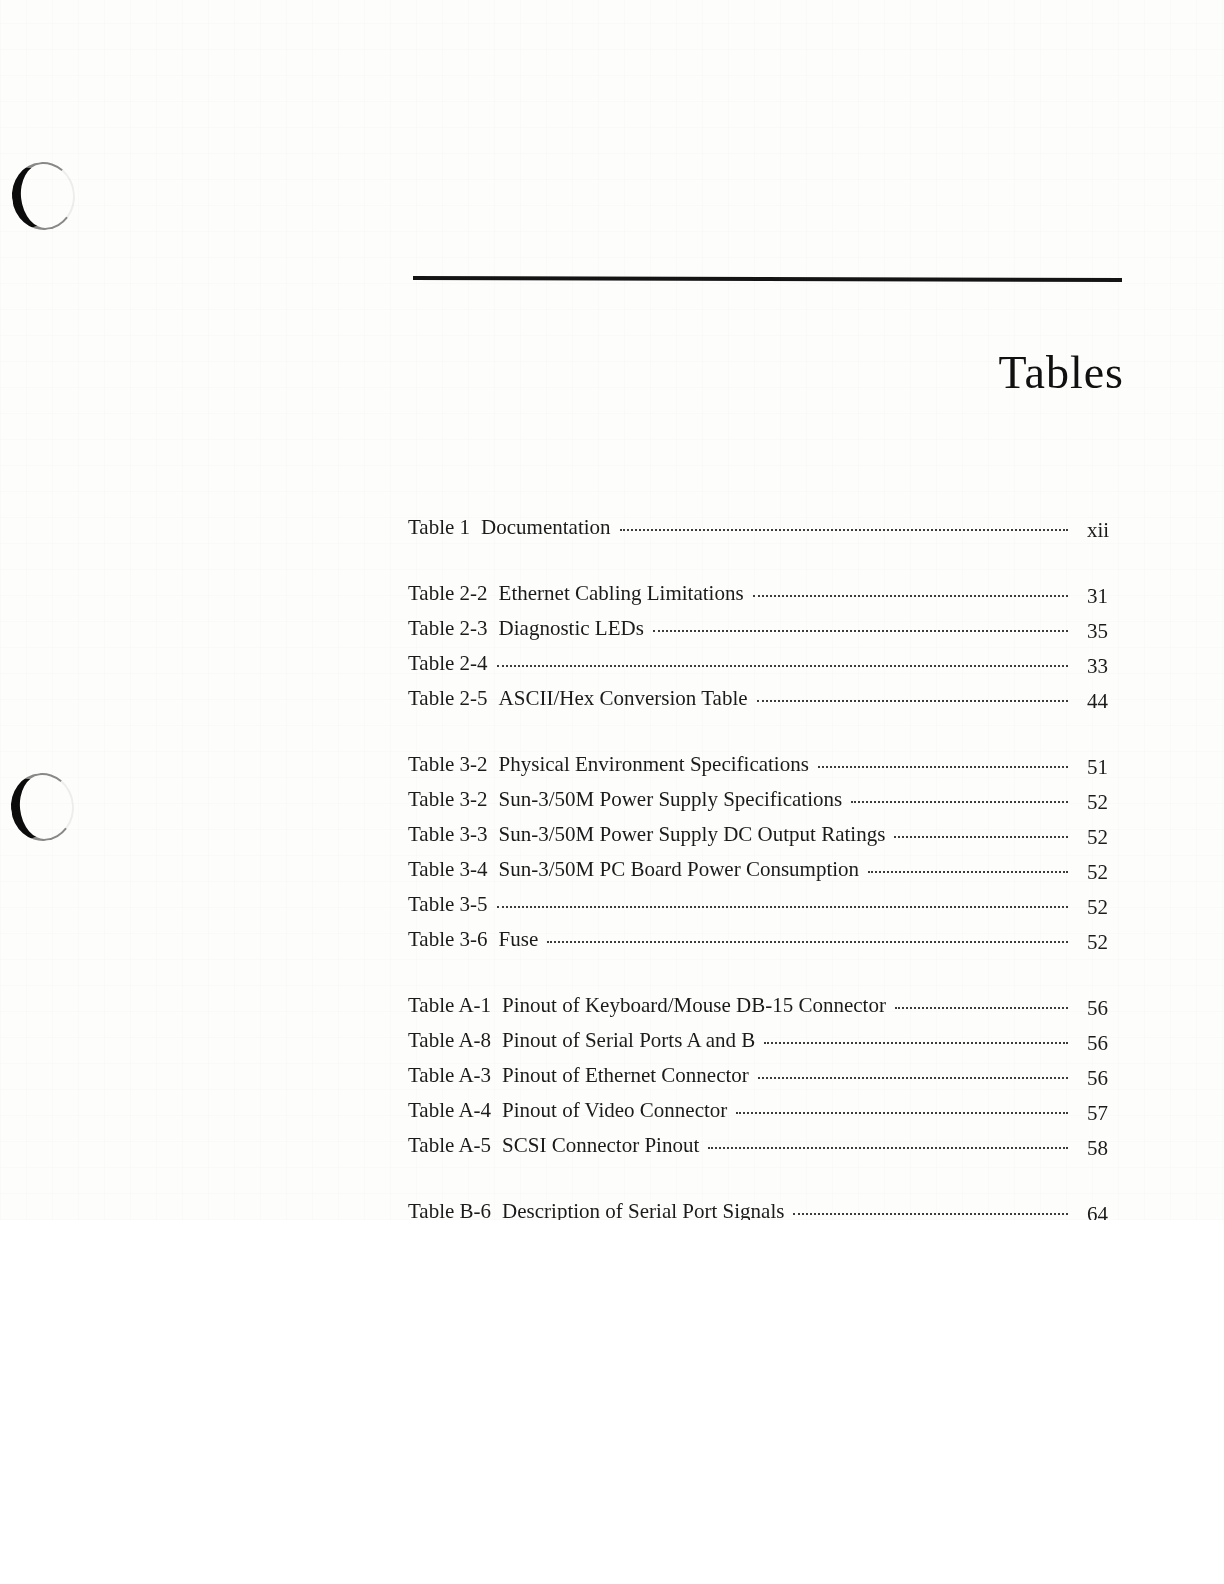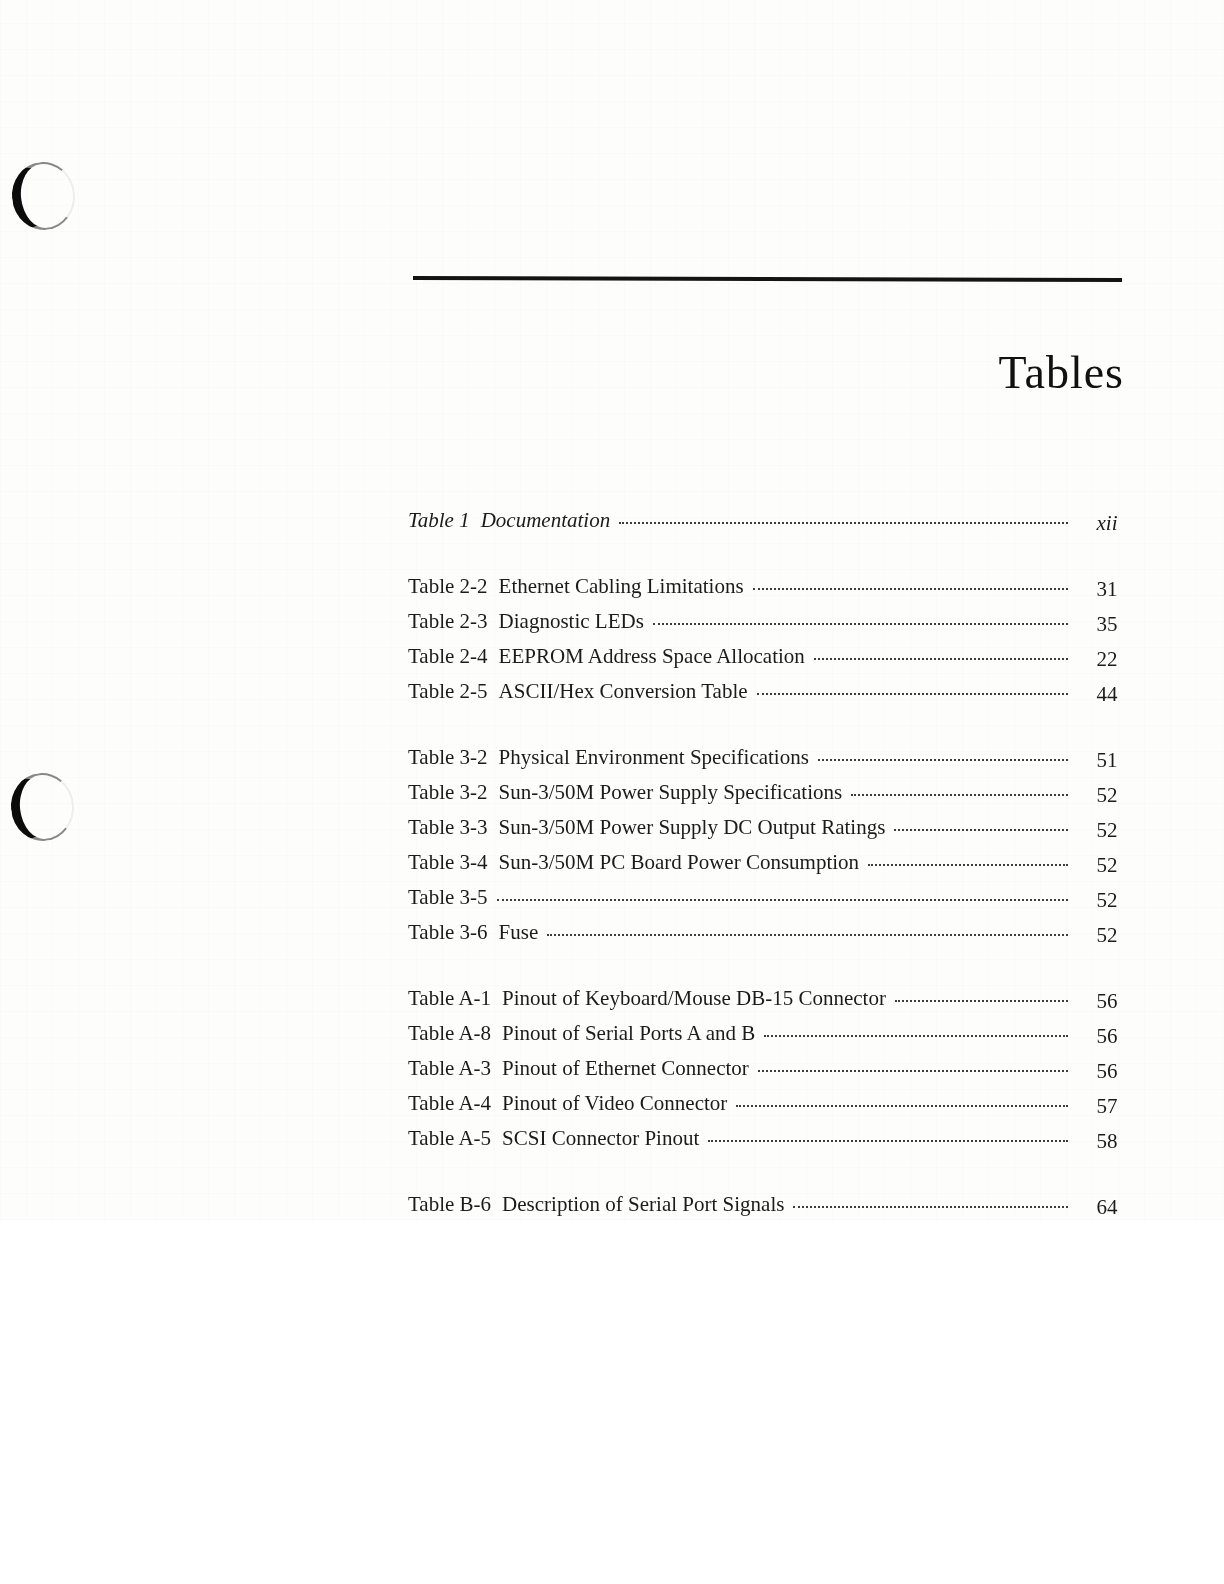--- a/index.html
+++ b/index.html
@@ -61,40 +61,40 @@
 
   .toc {
     position: absolute;
     left: 408px;
     right: 97px;
     top: 498px;
     font-size: 21px;
     line-height: 35px;
   }
   .toc-group { margin-top: 31px; }
-  .toc-group:first-child { margin-top: 5px; font-style: italic; }
+  .toc-group:first-child { margin-top: 12px; }
 
   .toc-row {
     display: flex;
     align-items: baseline;
     white-space: nowrap;
   }
   .entry-label { flex: 0 0 auto; }
   .entry-title { flex: 0 0 auto; margin-left: 11px; }
   .leader {
     flex: 1 1 auto;
     min-width: 24px;
     border-bottom: 2px dotted #3c3c3c;
     margin: 0 6px 0 9px;
     transform: translateY(-3px);
   }
   .entry-page {
     flex: 0 0 40px;
     padding-left: 13px;
-    text-align: center;
+    text-align: left;
     transform: translateY(3px);
   }
 
   .footer {
     position: absolute;
     left: 0;
     right: 0;
     top: 1502px;
     text-align: center;
     font-size: 17px;
@@ -133,23 +133,22 @@
       <span class="entry-page">31</span>
     </div>
         <div class="toc-row">
       <span class="entry-label">Table 2-3</span>
       <span class="entry-title">Diagnostic LEDs</span>
       <span class="leader"></span>
       <span class="entry-page">35</span>
     </div>
         <div class="toc-row">
       <span class="entry-label">Table 2-4</span>
-      <span class="entry-title">EEPROM Address Space Allocation</span>
-      <span class="leader"></span>
-      <span class="entry-page">22</span>
+      <span class="leader"></span>
+      <span class="entry-page">33</span>
     </div>
         <div class="toc-row">
       <span class="entry-label">Table 2-5</span>
       <span class="entry-title">ASCII/Hex Conversion Table</span>
       <span class="leader"></span>
       <span class="entry-page">44</span>
     </div>
       </div>
       <div class="toc-group">
         <div class="toc-row">

